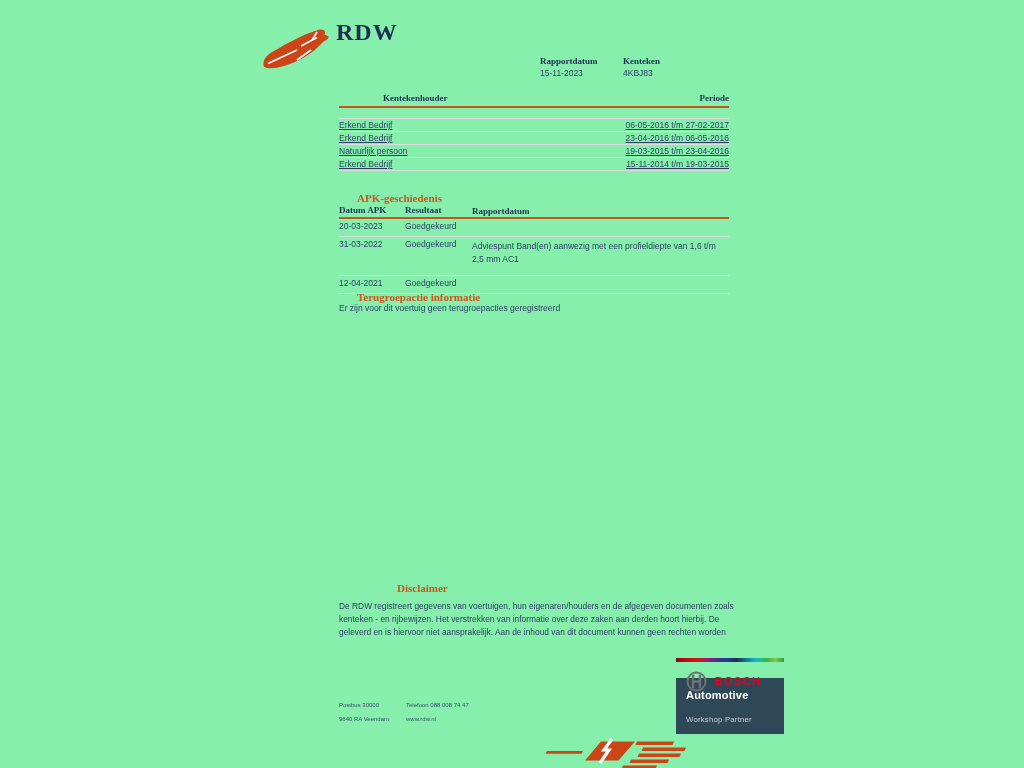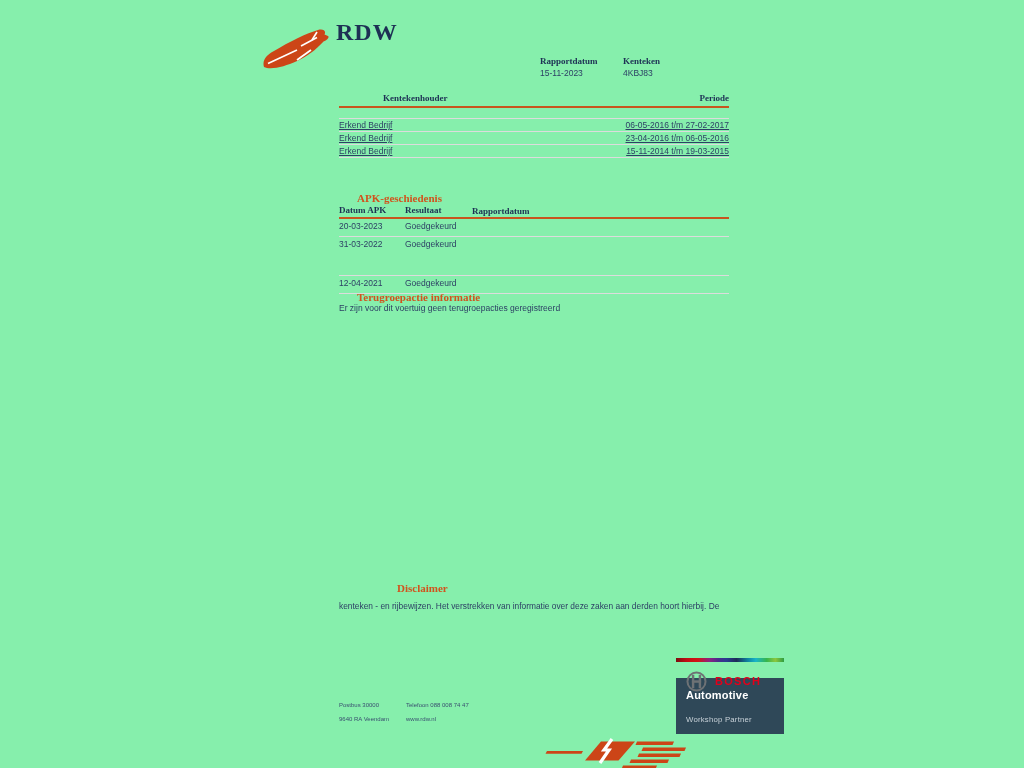--- a/index.html
+++ b/index.html
@@ -146,20 +146,24 @@
     <div class="holder-rows">
       <div class="h-row">
         <span>Erkend Bedrijf</span>
         <span>06-05-2016 t/m 27-02-2017</span>
       </div>
       <div class="h-row">
         <span>Erkend Bedrijf</span>
         <span>23-04-2016 t/m 06-05-2016</span>
       </div>
       <div class="h-row">
+        <span>Natuurlijk persoon</span>
+        <span>19-03-2015 t/m 23-04-2016</span>
+      </div>
+      <div class="h-row">
         <span>Erkend Bedrijf</span>
         <span>15-11-2014 t/m 19-03-2015</span>
       </div>
     </div>
   </div>
 
   <div class="section-heading apk-heading">APK-geschiedenis</div>
   <div class="apk-table">
     <div class="apk-head">
       <span class="c-date">Datum APK</span>
@@ -167,34 +171,37 @@
       <span class="c-remarks">Rapportdatum</span>
     </div>
     <div class="apk-row single">
       <span class="c-date">20-03-2023</span>
       <span class="c-result">Goedgekeurd</span>
       <span class="c-remarks"></span>
     </div>
     <div class="apk-row double">
       <span class="c-date">31-03-2022</span>
       <span class="c-result">Goedgekeurd</span>
+      <span class="c-remarks">Adviespunt Band(en) aanwezig met een profieldiepte van 1,6 t/m 2,5 mm AC1</span>
     </div>
     <div class="apk-row single">
       <span class="c-date">12-04-2021</span>
       <span class="c-result">Goedgekeurd</span>
       <span class="c-remarks"></span>
     </div>
   </div>
 
   <div class="section-heading recall-heading">Terugroepactie informatie</div>
   <div class="recall-text">Er zijn voor dit voertuig geen terugroepacties geregistreerd</div>
 
   <div class="section-heading disclaimer-heading">Disclaimer</div>
   <div class="disclaimer-body">
+    <div class="disc-line">De RDW registreert gegevens van voertuigen, hun eigenaren/houders en de afgegeven documenten zoals</div>
     <div class="disc-line">kenteken - en rijbewijzen. Het verstrekken van informatie over deze zaken aan derden hoort hierbij. De</div>
+    <div class="disc-line">geleverd en is hiervoor niet aansprakelijk. Aan de inhoud van dit document kunnen geen rechten worden</div>
   </div>
 
   <div class="footer">
     <div class="f-row">
       <span class="f-c1">Postbus 30000</span>
       <span class="f-c2">Telefoon 088 008 74 47</span>
     </div>
     <div class="f-row">
       <span class="f-c1">9640 RA Veendam</span>
       <span class="f-c2">www.rdw.nl</span>

